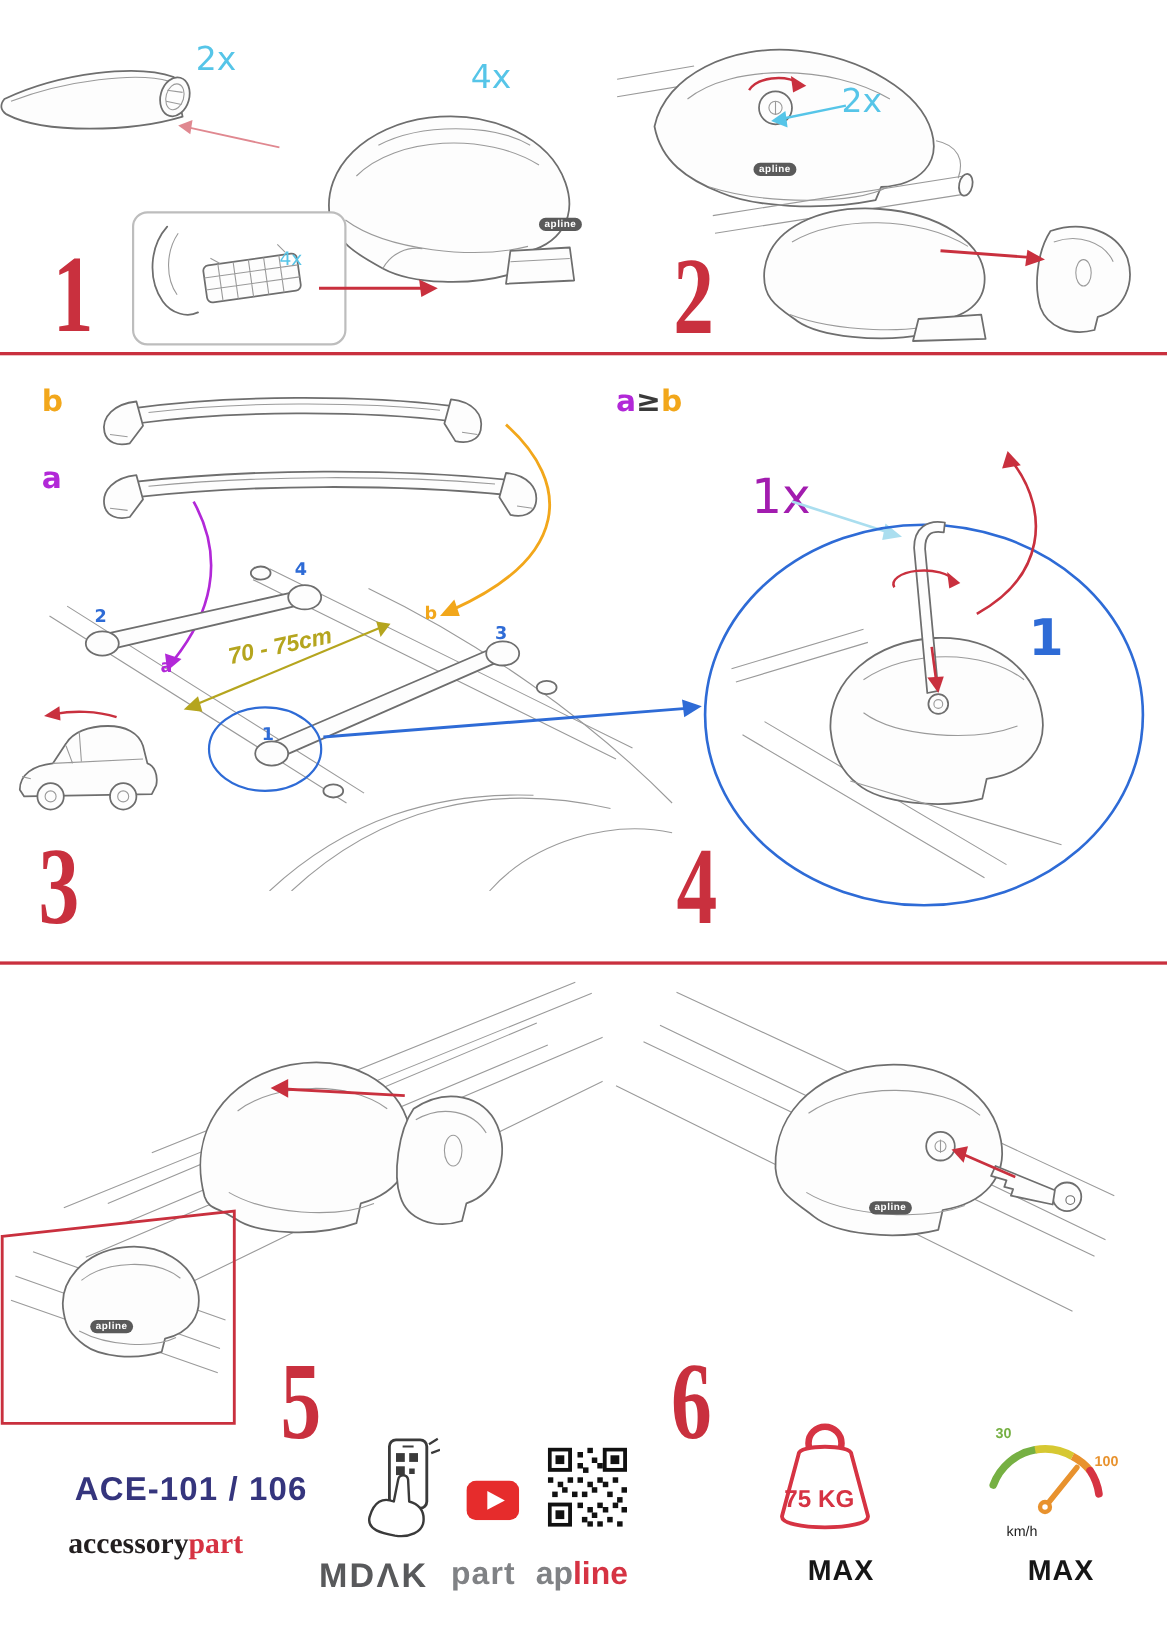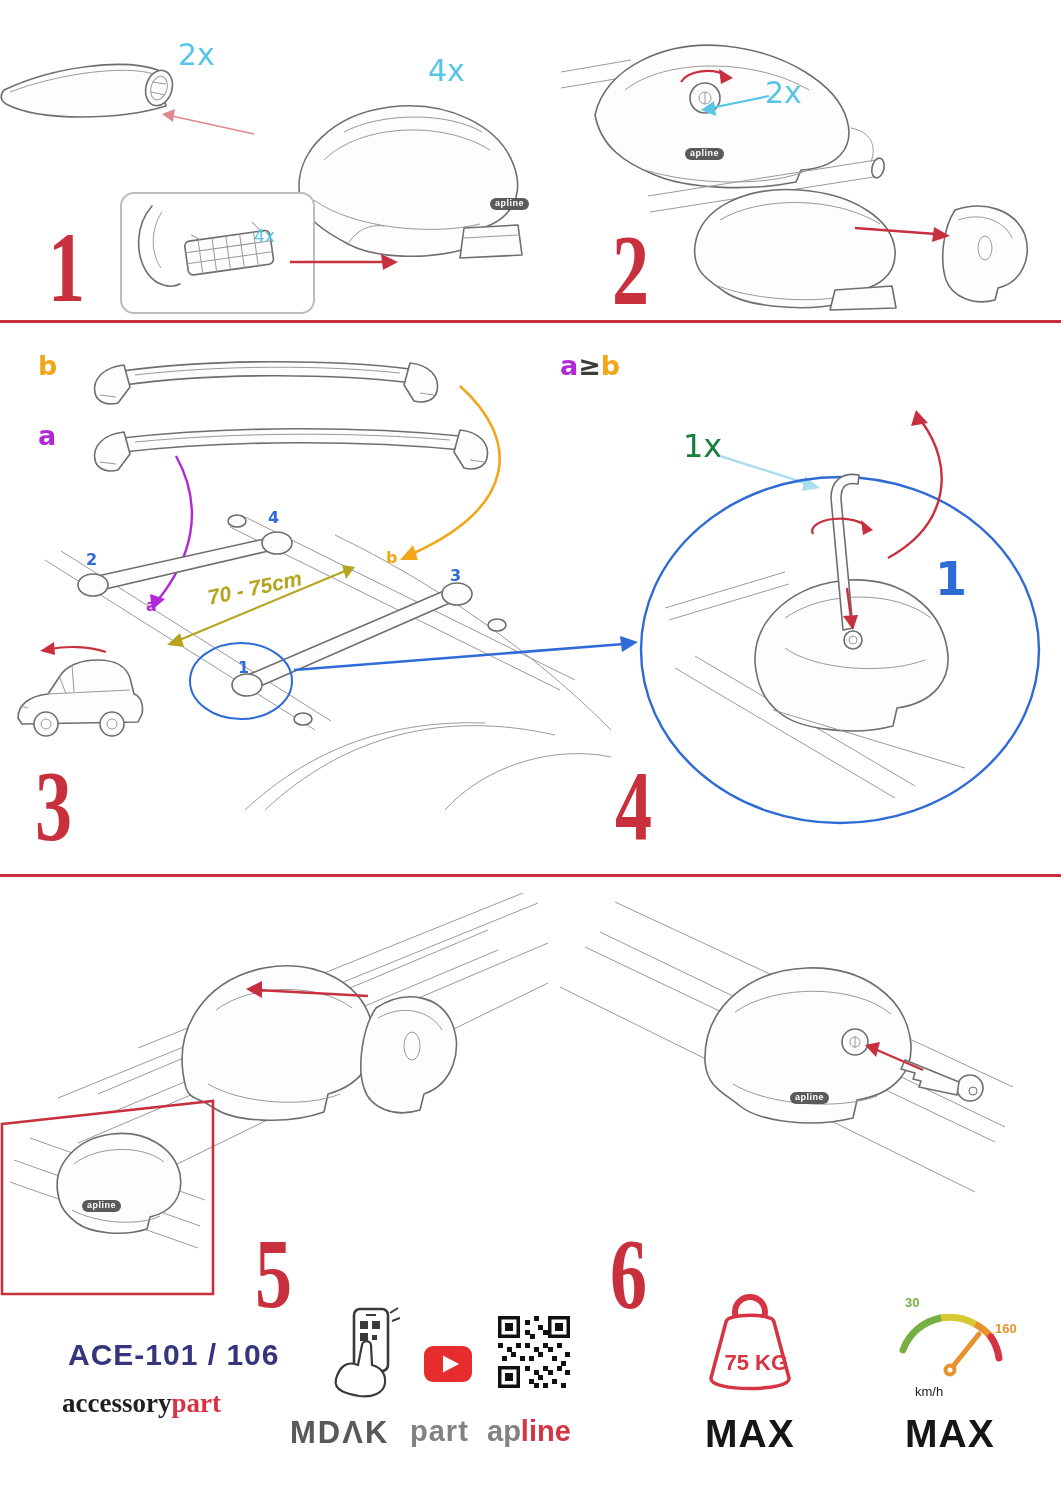--- a/index.html
+++ b/index.html
@@ -6,42 +6,42 @@
   html,body{background:#fff}
   body{font-family:"Liberation Sans",sans-serif;color:#222}
   .page{position:relative;width:1061px;height:1500px;background:#fff;overflow:hidden}
   .abs{position:absolute}
   svg{display:block}
   .line{stroke:#6e6e6e;stroke-width:1.6;fill:none;stroke-linecap:round;stroke-linejoin:round}
   .fillw{fill:#fdfdfd;stroke:#6e6e6e;stroke-width:1.6;stroke-linejoin:round}
   .thin{stroke:#9a9a9a;stroke-width:1;fill:none}
   .qty{font-family:"DejaVu Sans",sans-serif;font-weight:normal;color:#56c5e8;font-size:30px;line-height:1}
   .qty.small{font-size:17px}
-  .qty.pale{color:#15803d;font-size:32px}
+  .qty.pale{color:#a21caf;font-size:44px}
   .stepnum{font-family:"Liberation Serif",serif;font-weight:bold;color:#c9303e;font-size:100px;line-height:.92;transform:scaleX(.74);transform-origin:left top}
   .lbl{font-family:"DejaVu Sans",sans-serif;font-weight:bold;font-size:27px;line-height:1}
   .purple{color:#b228d8}
   .orange{color:#f2a71b}
   .blue{color:#2e6bd6}
   .dark{color:#3a3a3a}
   .posnum{font-family:"DejaVu Sans",sans-serif;font-weight:bold;font-size:16px;line-height:1}
   .dist{color:#b5a51e;font-weight:bold;font-style:italic;font-size:21px;transform:rotate(-12deg);transform-origin:left center;white-space:nowrap}
   .seq{font-family:"DejaVu Sans",sans-serif;color:#2e6bd6;font-weight:bold;font-size:42px;line-height:1}
   .bigone{font-family:"DejaVu Sans",sans-serif;color:#2e6bd6;font-weight:bold;font-size:46px;line-height:1}
   .divider{position:absolute;left:0;width:100%;height:3px;background:#c9303e}
   .pill{font-size:9px;font-weight:bold;color:#fff;background:#5a5a5a;border-radius:7px;padding:1px 5px;line-height:1.1;letter-spacing:.5px}
   .inset1{border:2px solid #bdbdbd;border-radius:14px;background:#fff}
   .model{color:#35357d;font-weight:bold;font-size:30px;letter-spacing:1px;white-space:nowrap}
   .brand{font-family:Liberation Serif, serif;font-weight:bold;font-size:27px;color:#231f20;white-space:nowrap}
   .redtxt{color:#d63343}
   .mdak{color:#58595b;font-weight:bold;font-size:31px;letter-spacing:2px}
   .ipqi{color:#808285;font-weight:bold;font-size:29px;letter-spacing:1px}
   .apline{font-size:29px;font-weight:bold;color:#808285}
-  .kg{color:#d63343;font-weight:bold;font-size:22px;text-align:right;white-space:nowrap}
-  .max{color:#161616;font-weight:bold;font-size:39px;text-align:left;letter-spacing:1px}
+  .kg{color:#d63343;font-weight:bold;font-size:22px;text-align:left;white-space:nowrap}
+  .max{color:#161616;font-weight:bold;font-size:26px;text-align:right;letter-spacing:1px}
   .gl{font-weight:bold;font-size:13px;line-height:1}
   .green{color:#76b043}
   .orng{color:#e8922e}
   .kmh{font-size:13px;color:#222;text-align:left}
 </style>
 </head>
 <body>
 
 <div class="page">
 
@@ -357,17 +357,17 @@
   <svg class="abs" style="left:885px;top:1292px" width="132" height="112" viewBox="0 0 132 112">
     <path d="M18,58 A50,50 0 0 1 56,26" stroke="#76b043" stroke-width="7" fill="none" stroke-linecap="round"></path>
     <path d="M56,26 A50,50 0 0 1 90,32" stroke="#d6c832" stroke-width="7" fill="none"></path>
     <path d="M90,32 A50,50 0 0 1 106,45" stroke="#e8922e" stroke-width="7" fill="none"></path>
     <path d="M106,45 A50,50 0 0 1 114,66" stroke="#d63343" stroke-width="7" fill="none" stroke-linecap="round"></path>
     <line x1="65" y1="78" x2="94" y2="42" stroke="#e8922e" stroke-width="5" stroke-linecap="round"></line>
     <circle cx="65" cy="78" r="6.5" fill="#e8922e"></circle>
     <circle cx="65" cy="78" r="2.5" fill="#fff"></circle>
   </svg>
   <span class="abs gl green" style="left:905px;top:1296px">30</span>
-  <span class="abs gl orng" style="left:995px;top:1322px">160</span>
+  <span class="abs gl orng" style="left:995px;top:1322px">100</span>
   <span class="abs kmh" style="left:915px;top:1384px;width:70px">km/h</span>
   <span class="abs max" style="left:905px;top:1412px;width:90px">MAX</span>
 
 </div>
 
 </body></html>

